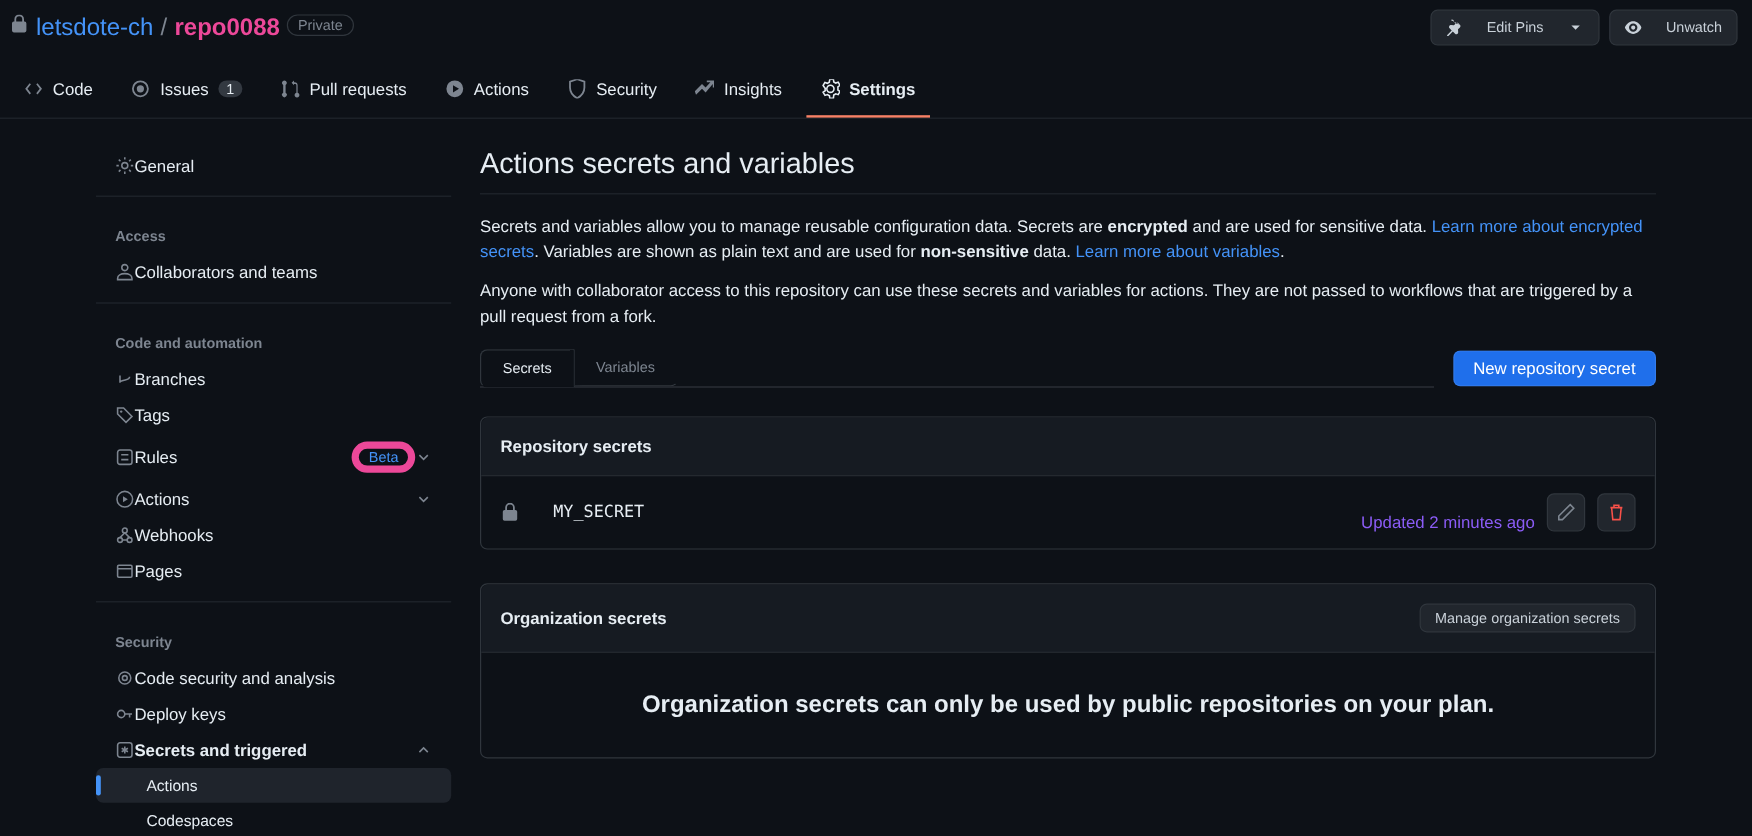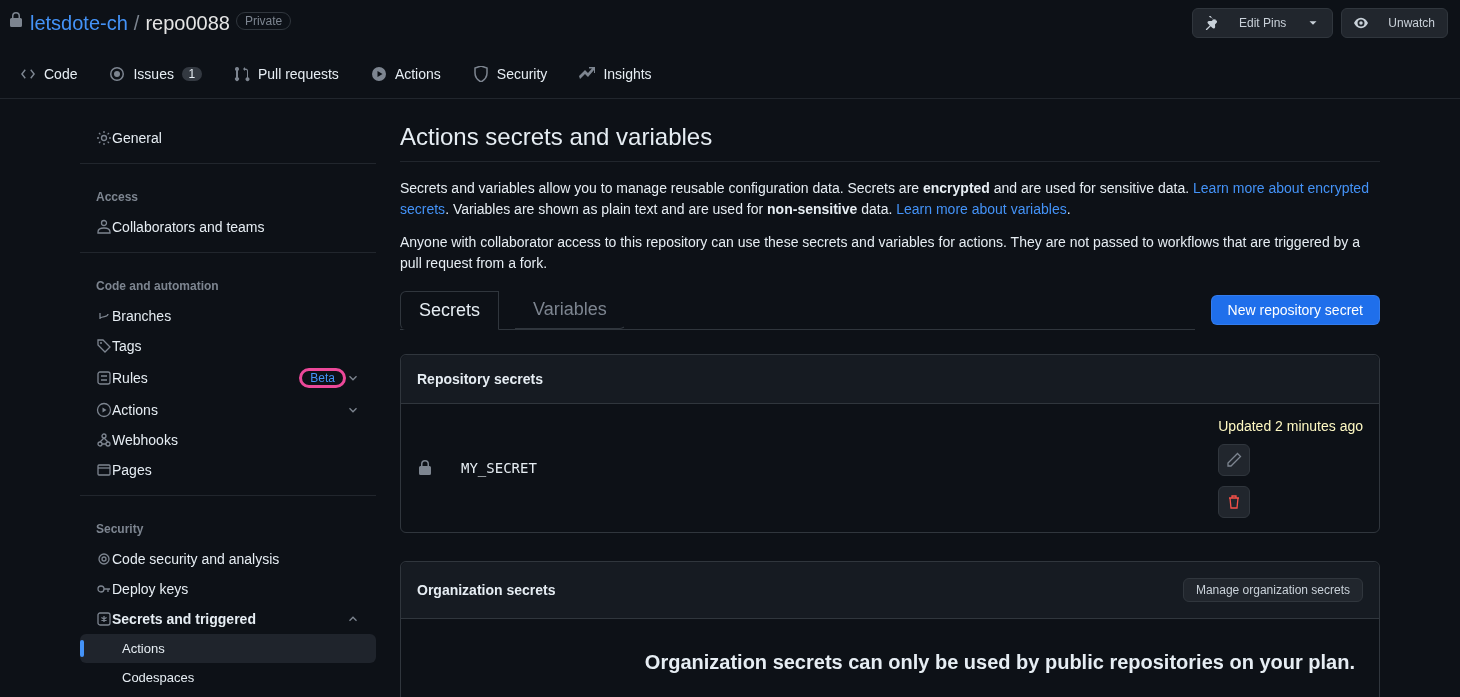--- a/index.html
+++ b/index.html
@@ -22,21 +22,21 @@
     justify-content: space-between;
     padding: 8px 8px 0 8px;
     gap: 8px;
   }
   .repo-path {
     display: flex; align-items: flex-start; gap: 6px;
     font-size: 20px;
   }
   .repo-path .owner { color: #4493f8; font-weight: 400; }
   .repo-path .slash { color: #7d8590; }
-  .repo-path .name { color: #e5e5e5; font-weight: 400; }
+  .repo-path .name { color: #ec4899; font-weight: 700; }
   .badge-private {
     border: 1px solid #30363d; border-radius: 2em;
     color: #7d8590; font-size: 12px;
     padding: 1px 8px;
   }
   .header-buttons { display:flex; gap:8px; padding-right:4px; }
   .btn {
     display: inline-flex; align-items: center; gap: 20px;
     background: #21262d; color: #c9d1d9;
     border: 1px solid #30363d; border-radius: 6px;
@@ -79,21 +79,21 @@
     display:flex; align-items:center; 
     padding: 7px 16px; border-radius:6px;
     color:#e6edf3; cursor:pointer;
     position:relative;
   }
   .side-item .icon { width:16px; height:16px; fill:#7d8590; flex-shrink:0; }
   .side-sep { border-top:1px solid #21262d; margin:10px 0; }
   .side-item .label { flex:1; }
   .side-item .chev { width:14px; height:14px; fill:#7d8590; }
   .beta-badge {
-    border:3px solid #ec4899; color:#4493f8;
+    border:6px solid #ec4899; color:#4493f8;
     border-radius:2em; font-size:12px; padding:0 8px;
   }
   .side-sub {
     padding: 7px 16px 7px 42px; font-size:13px; color:#e6edf3;
     border-radius:6px; cursor:pointer; position:relative;
   }
   .side-sub.active { background:#1f242c; }
   .side-sub.active::before {
     content:""; position:absolute; left:0; top:6px; bottom:6px; width:4px;
     background:#4493f8; border-radius:4px;
@@ -101,28 +101,28 @@
 
   
   h2.page-title { font-size:24px; font-weight:400; margin-bottom:10px; }
   .title-underline { border-top:1px solid #21262d; margin-bottom:16px; }
   p.desc { color:#e6edf3; margin-bottom:12px; line-height:1.5; }
   p.desc strong { font-weight:600; }
 
   .tab-row { display:flex; align-items:center; justify-content:space-between; margin:16px 0 24px 0; }
   .subtabs { display:flex; }
   .subtab {
-    padding: 8px 18px; font-size:18px; cursor:pointer;
+    padding: 8px 18px; font-size:12px; cursor:pointer;
     border:1px solid #30363d;
     color:#7d8590;
   }
   .subtab:first-child { border-radius:6px 0 0 6px; }
   .subtab:last-child { border-radius:0 6px 6px 0; border-left:none; }
   .subtab.active { color:#e6edf3; background:#0d1117; }
-  .subtab:not(.active){ background:transparent; border-color:transparent; border-bottom-color:#30363d;margin-left:16px; }
+  .subtab:not(.active){ background:transparent; border-color:transparent; border-bottom-color:#30363d; }
   .subtabs-wrap { border-bottom:1px solid #30363d; flex:1; display:flex; }
   .subtabs-wrap .subtab.active { border-bottom-color:#0d1117; position:relative; top:1px; }
 
   .btn-primary {
     background:#1f6feb; color:#fff; border:1px solid rgba(240,246,252,.1);
     border-radius:6px; padding:6px 16px; font-size:14px; font-weight:500; cursor:pointer;
   }
 
   .panel {
     border:1px solid #30363d; border-radius:6px; margin-bottom:28px;
@@ -131,35 +131,35 @@
     background:#161b22; padding:16px 16px; font-weight:600;
     border-bottom:1px solid #30363d;
     display:flex; justify-content:space-between; align-items:center;
     border-radius:6px 6px 0 0;
   }
   .panel-row {
     display:flex; align-items:center; gap:28px;
     padding: 14px 16px;
   }
   .panel-row .secret-name { font-family: ui-monospace, SFMono-Regular, Menlo, monospace; }
-  .row-meta { margin-left:auto; color:#fef9c3; display:flex; align-items:flex-start; gap:10px;flex-direction:column; }
+  .row-meta { margin-left:auto; color:#8b5cf6; display:flex; align-items:flex-end; gap:10px; }
   .icon-btn {
     width:32px; height:32px; display:inline-flex; align-items:center; justify-content:center;
     border:1px solid #30363d; border-radius:6px; background:#21262d; cursor:pointer;
   }
   .icon-btn svg { width:16px; height:16px; fill:#7d8590; }
   .icon-btn.danger svg { fill:#f85149; }
 
   .btn-sm {
     background:#21262d; border:1px solid #30363d; color:#c9d1d9;
     border-radius:6px; padding:4px 12px; font-size:12px; cursor:pointer;
   }
 
   .org-msg {
-    font-size:20px; font-weight:600; text-align:right;
+    font-size:20px; font-weight:600; text-align:center;
     padding: 32px 24px;
   }
 </style>
 </head>
 <body>
 
 <div class="repo-header">
   <div class="repo-path">
     <svg width="16" height="16" viewBox="0 0 16 16" fill="#7d8590">
         <path d="M4 4a4 4 0 0 1 8 0v2h.5A1.5 1.5 0 0 1 14 7.5v6A1.5 1.5 0 0 1 12.5 15h-9A1.5 1.5 0 0 1 2 13.5v-6A1.5 1.5 0 0 1 3.5 6H4Zm6.5 2V4a2.5 2.5 0 0 0-5 0v2Z"></path>
@@ -218,20 +218,26 @@
     <svg class="icon" viewBox="0 0 16 16">
         <path d="M8 0 2 2v5c0 4 2.5 7 6 9 3.5-2 6-5 6-9V2Z" fill="none" stroke="#7d8590" stroke-width="1.5"></path>
       </svg>
     <span>Security</span>
   </div>
   <div class="repo-nav-item">
     <svg class="icon" viewBox="0 0 16 16">
         <path d="M1 13 6 8l3 3 6-7v3h1.5V1H10v1.5h3L9 7 6 4l-6 6Z"></path>
       </svg>
     <span>Insights</span>
+  </div>
+  <div class="repo-nav-item selected">
+    <svg class="icon" viewBox="0 0 16 16">
+        <path d="M8 5a3 3 0 1 0 0 6 3 3 0 0 0 0-6Zm6.3 3c0 .3 0 .6-.1.9l1.8 1.4-1.5 2.6-2.1-.7c-.5.4-1 .7-1.6.9L10.5 16h-3l-.3-2.3c-.6-.2-1.1-.5-1.6-.9l-2.1.7L1.9 10.9l1.8-1.4c-.1-.3-.1-.6-.1-.9s0-.6.1-.9L1.9 5.3l1.5-2.6 2.1.7c.5-.4 1-.7 1.6-.9L7.5 0h3l.3 2.3c.6.2 1.1.5 1.6.9l2.1-.7 1.5 2.6-1.8 1.4c.1.3.1.6.1.9Z" fill="none" stroke="#e6edf3" stroke-width="1.3"></path>
+      </svg>
+    <span>Settings</span>
   </div>
 </nav>
 
 <div class="page-body">
 
   <aside class="sidebar">
     <div class="side-item">
       <svg class="icon" viewBox="0 0 16 16">
           <circle cx="8" cy="8" r="2.5" fill="none" stroke="#7d8590" stroke-width="1.3"></circle>
           <path d="M8 1v2M8 13v2M1 8h2M13 8h2M3 3l1.4 1.4M11.6 11.6 13 13M13 3l-1.4 1.4M4.4 11.6 3 13" stroke="#7d8590" stroke-width="1.3"></path>

